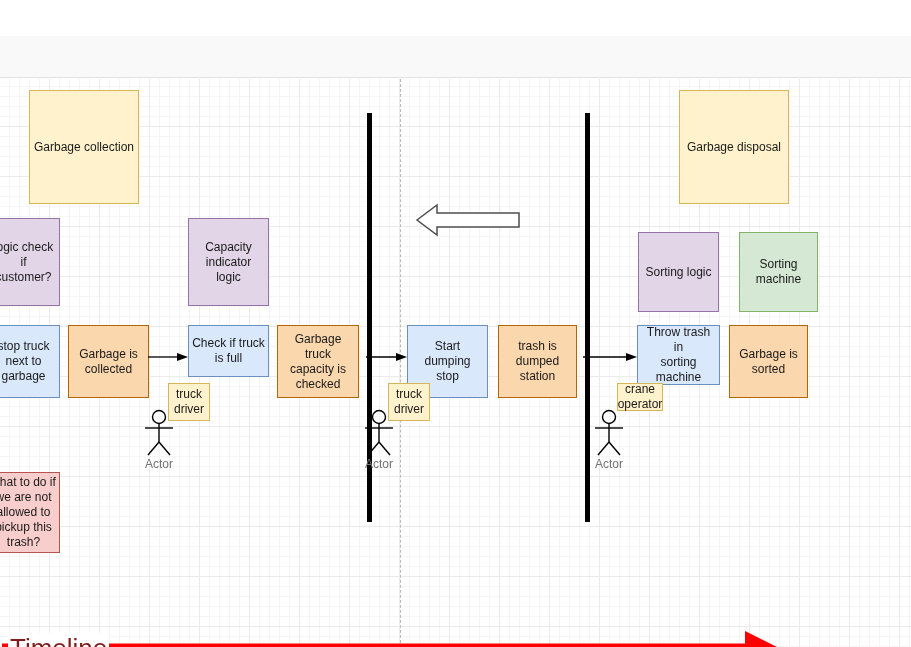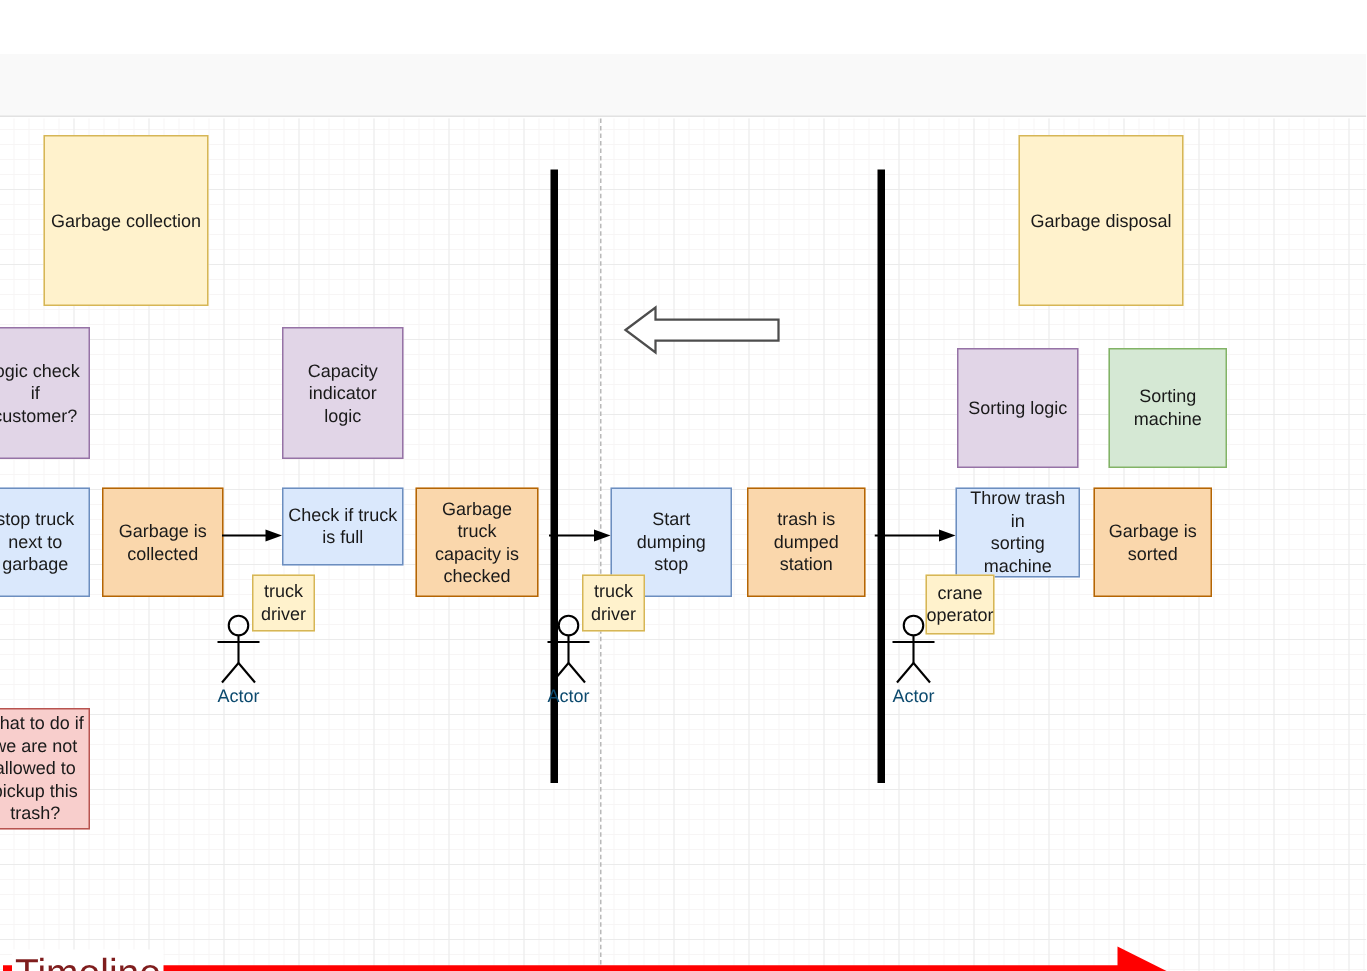--- a/index.html
+++ b/index.html
@@ -86,21 +86,21 @@
   .actor {
     position: absolute;
     width: 44px;
     text-align: center;
   }
   .actor .actor-label {
     position: absolute;
     left: 0; top: 48px;
     width: 44px;
     font-size: 12px;
-    color: #0c4a6e;
+    color: #737373;
     text-align: center;
   }
   
   .connector { position: absolute; }
   
   #hollow-left-arrow { position: absolute; }
   
   #timeline-arrow { position: absolute; left: 0; top: 592px; }
   #timeline-label {
     position: absolute;
@@ -175,21 +175,21 @@
 allowed to
 pickup this
 trash?</div>
 
   <div class="box role" style="left:168px; top:347px; width:42px; height:38px;">truck
 driver</div>
 
   <div class="box role" style="left:388px; top:347px; width:42px; height:38px;">truck
 driver</div>
 
-  <div class="box role" style="left:617px; top:347px; width:46px; height:40px;">crane
+  <div class="box role" style="left:617px; top:347px; width:46px; height:28px;">crane
 operator</div>
 
   <div class="actor" style="left:137px; top:373px;">
     <svg width="44" height="48" viewBox="0 0 44 48">
       <circle cx="22" cy="8" r="6.5" fill="none" stroke="#000" stroke-width="1.4"></circle>
       <line x1="22" y1="15" x2="22" y2="33" stroke="#000" stroke-width="1.4"></line>
       <line x1="8" y1="19" x2="36" y2="19" stroke="#000" stroke-width="1.4"></line>
       <line x1="22" y1="33" x2="11" y2="46" stroke="#000" stroke-width="1.4"></line>
       <line x1="22" y1="33" x2="33" y2="46" stroke="#000" stroke-width="1.4"></line>
     </svg>

